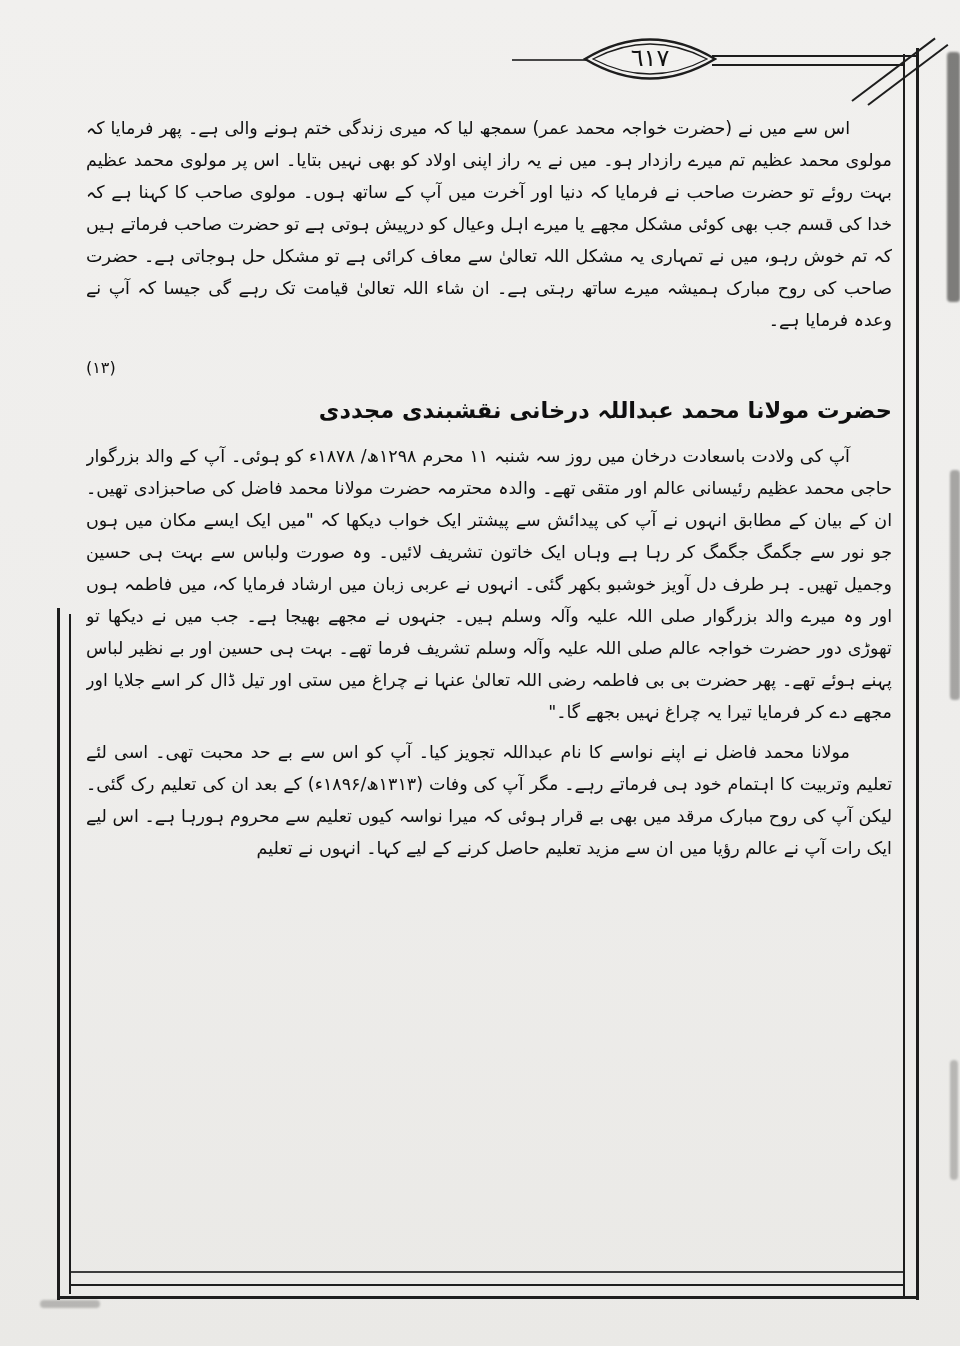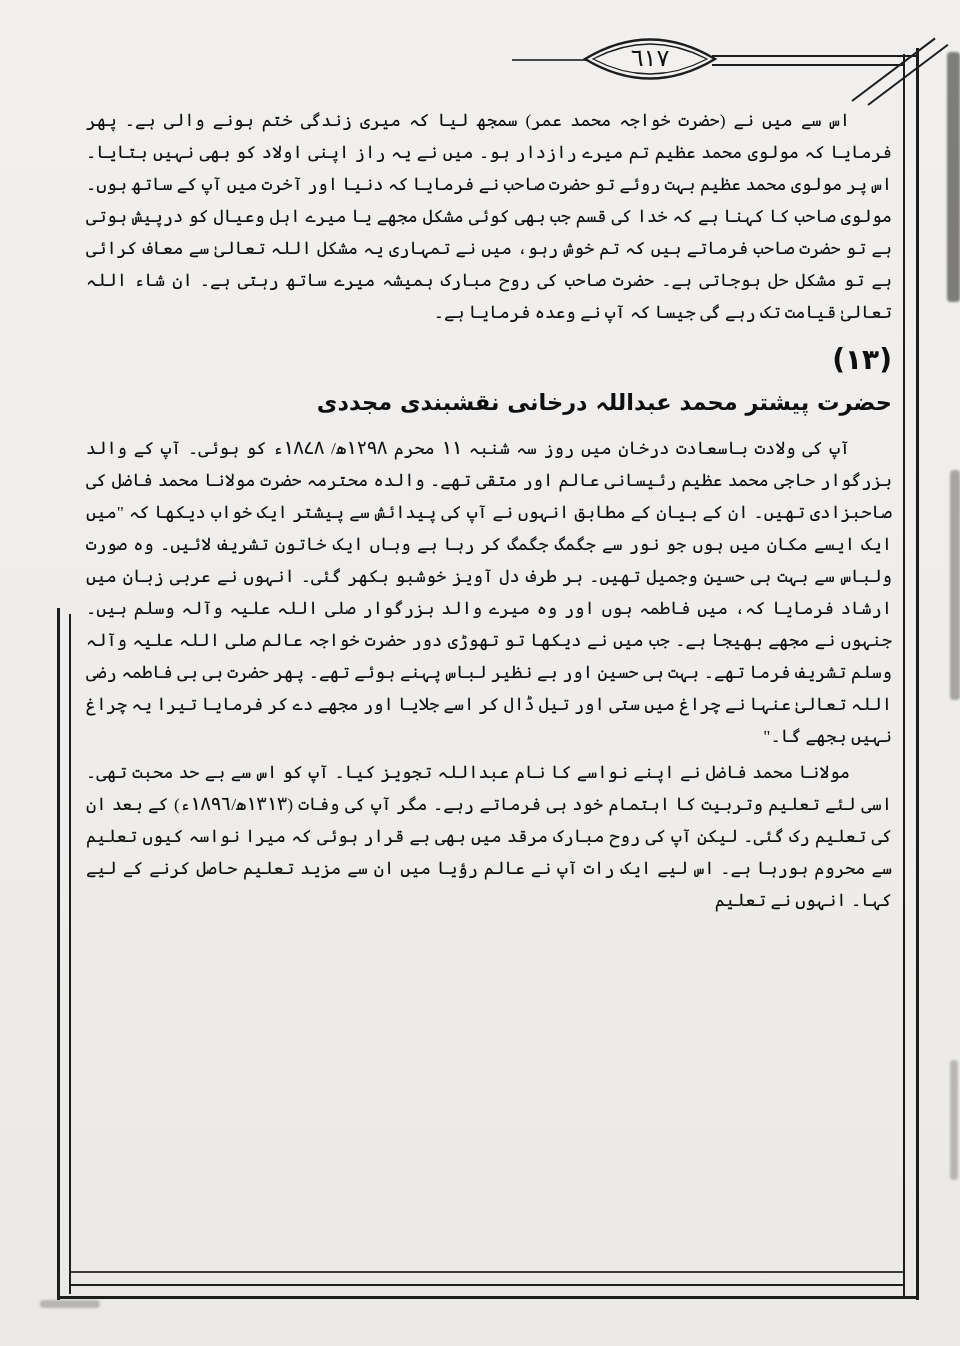--- a/index.html
+++ b/index.html
@@ -41,24 +41,24 @@
     font-size:24px;font-weight:normal;color:#111;padding-bottom:2px;
   }
   .cart-top{left:583px;top:34px;width:134px;height:50px;}
   .cart-bottom{left:243px;top:1256px;width:152px;height:48px;}
   
   .content{
     position:absolute;left:86px;top:104px;width:806px;height:1160px;
     direction:rtl;text-align:justify;color:#0f0f0f;overflow:hidden;
     font-size:17.5px;line-height:32px;font-weight:500;
   }
-  .para{margin:0 0 4px 0;text-indent:42px;font-family:Liberation Serif, serif;}
+  .para{margin:8px 0 4px 0;text-indent:42px;}
   .khulafa{margin:4px 0 0 0;text-indent:0;}
   .section-number{
-    text-align:right;font-weight:bold;font-size:28px;margin:16px 0 10px 0;
+    text-align:left;font-weight:normal;font-size:16px;margin:16px 0 10px 0;
   }
   .chapter-heading{
     text-align:right;font-weight:bold;font-size:22.5px;margin:2px 0 14px 0;
   }
 </style>
 </head>
 <body>
 
 <div class="scan-page">
 
@@ -85,18 +85,18 @@
       <path d="M2,25 Q67,-14 132,25 Q67,64 2,25 Z" fill="#f2f1ef" stroke="#1d1d1d" stroke-width="2.4"></path>
       <path d="M10,25 Q67,-5 124,25 Q67,55 10,25 Z" fill="none" stroke="#1d1d1d" stroke-width="1.3"></path>
     </svg>
     <div class="num">٦١٧</div>
   </div>
 
 
   <div class="content" dir="rtl" lang="ur">
     <p class="para">اس سے میں نے (حضرت خواجہ محمد عمر) سمجھ لیا کہ میری زندگی ختم ہونے والی ہے۔ پھر فرمایا کہ مولوی محمد عظیم تم میرے رازدار ہو۔ میں نے یہ راز اپنی اولاد کو بھی نہیں بتایا۔ اس پر مولوی محمد عظیم بہت روئے تو حضرت صاحب نے فرمایا کہ دنیا اور آخرت میں آپ کے ساتھ ہوں۔ مولوی صاحب کا کہنا ہے کہ خدا کی قسم جب بھی کوئی مشکل مجھے یا میرے اہل وعیال کو درپیش ہوتی ہے تو حضرت صاحب فرماتے ہیں کہ تم خوش رہو، میں نے تمہاری یہ مشکل اللہ تعالیٰ سے معاف کرائی ہے تو مشکل حل ہوجاتی ہے۔ حضرت صاحب کی روح مبارک ہمیشہ میرے ساتھ رہتی ہے۔ ان شاء اللہ تعالیٰ قیامت تک رہے گی جیسا کہ آپ نے وعدہ فرمایا ہے۔</p>
     <div class="section-number">(۱۳)</div>
-    <div class="chapter-heading">حضرت پیشتر محمد عبداللہ درخانی نقشبندی مجددی</div>
+    <div class="chapter-heading">حضرت مولانا محمد عبداللہ درخانی نقشبندی مجددی</div>
     <p class="para">آپ کی ولادت باسعادت درخان میں روز سہ شنبہ ۱۱ محرم ۱۲۹۸ھ/ ۱۸۷۸ء کو ہوئی۔ آپ کے والد بزرگوار حاجی محمد عظیم رئیسانی عالم اور متقی تھے۔ والدہ محترمہ حضرت مولانا محمد فاضل کی صاحبزادی تھیں۔ ان کے بیان کے مطابق انہوں نے آپ کی پیدائش سے پیشتر ایک خواب دیکھا کہ "میں ایک ایسے مکان میں ہوں جو نور سے جگمگ جگمگ کر رہا ہے وہاں ایک خاتون تشریف لائیں۔ وہ صورت ولباس سے بہت ہی حسین وجمیل تھیں۔ ہر طرف دل آویز خوشبو بکھر گئی۔ انہوں نے عربی زبان میں ارشاد فرمایا کہ، میں فاطمہ ہوں اور وہ میرے والد بزرگوار صلی اللہ علیہ وآلہ وسلم ہیں۔ جنہوں نے مجھے بھیجا ہے۔ جب میں نے دیکھا تو تھوڑی دور حضرت خواجہ عالم صلی اللہ علیہ وآلہ وسلم تشریف فرما تھے۔ بہت ہی حسین اور بے نظیر لباس پہنے ہوئے تھے۔ پھر حضرت بی بی فاطمہ رضی اللہ تعالیٰ عنہا نے چراغ میں ستی اور تیل ڈال کر اسے جلایا اور مجھے دے کر فرمایا تیرا یہ چراغ نہیں بجھے گا۔"</p>
     <p class="para">مولانا محمد فاضل نے اپنے نواسے کا نام عبداللہ تجویز کیا۔ آپ کو اس سے بے حد محبت تھی۔ اسی لئے تعلیم وتربیت کا اہتمام خود ہی فرماتے رہے۔ مگر آپ کی وفات (۱۳۱۳ھ/۱۸۹۶ء) کے بعد ان کی تعلیم رک گئی۔ لیکن آپ کی روح مبارک مرقد میں بھی بے قرار ہوئی کہ میرا نواسہ کیوں تعلیم سے محروم ہورہا ہے۔ اس لیے ایک رات آپ نے عالم رؤیا میں ان سے مزید تعلیم حاصل کرنے کے لیے کہا۔ انہوں نے تعلیم</p>
   </div>
 
 </div>
 
 </body></html>

